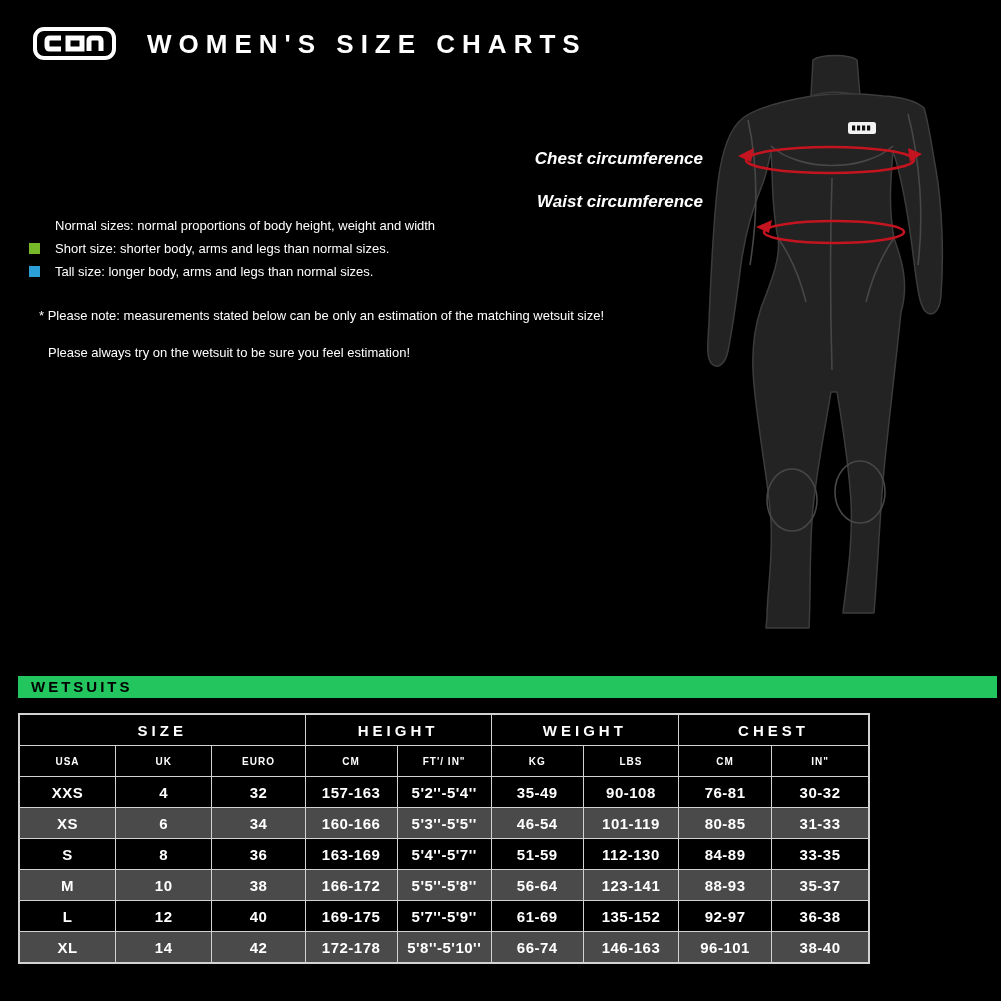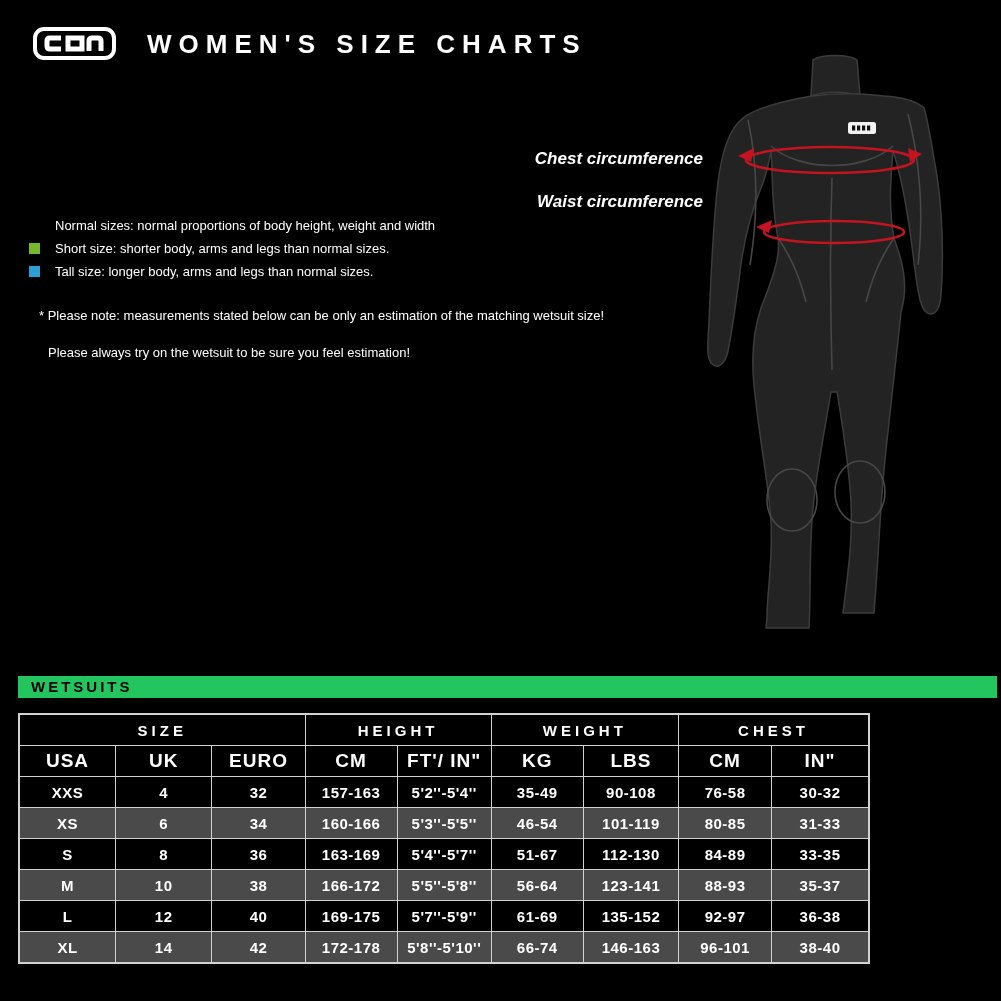--- a/index.html
+++ b/index.html
@@ -56,21 +56,21 @@
     position:absolute;left:18px;top:713px;width:852px;
     border-collapse:collapse;table-layout:fixed;
     border:2px solid #d2d2d2;
   }
   table.size-chart th, table.size-chart td{
     border:1.5px solid #d2d2d2;
     color:#fff;font-weight:bold;text-align:center;
     height:30px;padding:0;background:#000;
   }
   table.size-chart th.group{font-size:15px;letter-spacing:4px;}
-  table.size-chart th.sub{font-size:19px;letter-spacing:1px;margin-top:45px;}
+  table.size-chart th.sub{font-size:10px;letter-spacing:1px;margin-top:45px;}
   table.size-chart td{font-size:15px;letter-spacing:0.5px;}
   table.size-chart tbody tr:nth-child(even) td{background:#4a4a4a;}
 </style>
 </head>
 <body>
 
 <div class="ion-logo">
   <svg viewBox="0 0 83 33" width="83" height="33">
     <rect x="2" y="2" width="79" height="29" rx="9" fill="none" stroke="#fff" stroke-width="4"></rect>
 
@@ -211,41 +211,41 @@
     </thead>
     <tbody>
       <tr>
         <td>XXS</td>
         <td>4</td>
         <td>32</td>
         <td>157-163</td>
         <td>5'2''-5'4''</td>
         <td>35-49</td>
         <td>90-108</td>
-        <td>76-58</td>
+        <td>76-81</td>
         <td>30-32</td>
       </tr>
       <tr>
         <td>XS</td>
         <td>6</td>
         <td>34</td>
         <td>160-166</td>
         <td>5'3''-5'5''</td>
         <td>46-54</td>
         <td>101-119</td>
         <td>80-85</td>
         <td>31-33</td>
       </tr>
       <tr>
         <td>S</td>
         <td>8</td>
         <td>36</td>
         <td>163-169</td>
         <td>5'4''-5'7''</td>
-        <td>51-67</td>
+        <td>51-59</td>
         <td>112-130</td>
         <td>84-89</td>
         <td>33-35</td>
       </tr>
       <tr>
         <td>M</td>
         <td>10</td>
         <td>38</td>
         <td>166-172</td>
         <td>5'5''-5'8''</td>

